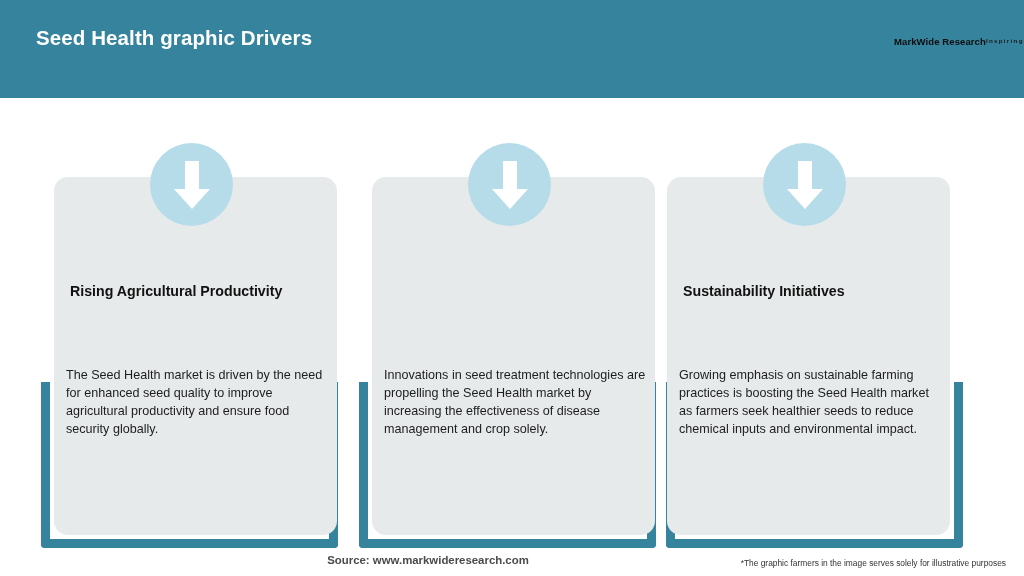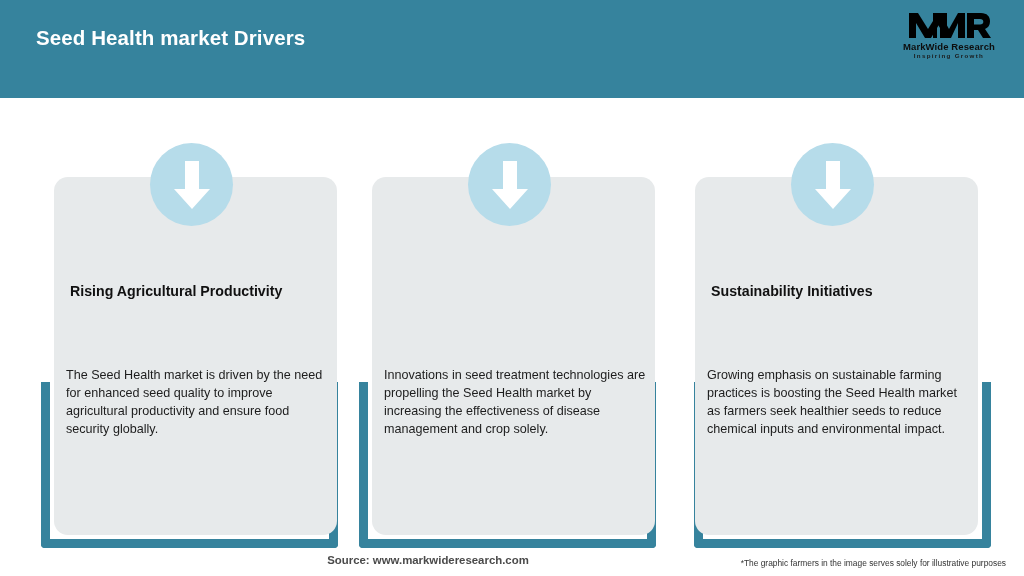--- a/index.html
+++ b/index.html
@@ -36,21 +36,21 @@
   }
 
   
   #brand-logo {
     position: absolute;
     right: 20px;
     top: 10px;
     width: 110px;
     height: 62px;
     display: flex;
-    flex-direction: column;
+    flex-direction: row;
     align-items: center;
     justify-content: flex-start;
   }
   #logo-mark {
     display: block;
   }
   #logo-name {
     font-size: 9.5px;
     font-weight: bold;
     color: #0d0d0d;
@@ -77,21 +77,21 @@
     height: 576px;
   }
   .card-group {
     position: absolute;
     top: 143px;
     width: 316px;
     height: 406px;
   }
   .card-group.g1 { left: 41px; }
   .card-group.g2 { left: 359px; }
-  .card-group.g3 { left: 680px; text-decoration: underline; }
+  .card-group.g3 { left: 652px; text-decoration: underline; }
 
   
   .card-bracket {
     position: absolute;
     left: 0;
     top: 239px;
     width: 297px;
     height: 166px;
     border-left: 9px solid #36839d;
     border-right: 9px solid #36839d;
@@ -172,21 +172,21 @@
     font-size: 8.4px;
     color: #333333;
     white-space: nowrap;
   }
 </style>
 </head>
 <body>
 
 <div id="header-band"></div>
 
-<div id="page-title">Seed Health market Drivers</div>
+<div id="page-title">Seed Health graphic Drivers</div>
 
 <div id="brand-logo">
   <svg id="logo-mark" width="84" height="30" viewBox="0 0 84 30">
     <path d="M2 28 L2 3 L11 3 L21 19 L31 3 L40 3 L40 28 L33 28 L33 13 L24 28 L18 28 L9 13 L9 28 Z" fill="#000000"></path>
     <path d="M26 3 L33 3 L42 19 L51 3 L58 3 L58 28 L51 28 L51 13 L44 28 L39 28 L30 13 L30 28 L26 28 Z" fill="#000000"></path>
     <path d="M60 28 L60 3 L74 3 C80 3 83 6.5 83 11.5 C83 15.2 81.2 17.8 78 19 L84 28 L76 28 L71 20 L67 20 L67 28 Z M67 9 L67 14.5 L73 14.5 C75.2 14.5 76.3 13.4 76.3 11.7 C76.3 10 75.2 9 73 9 Z" fill="#000000"></path>
   </svg>
   <div id="logo-name">MarkWide Research</div>
   <div id="logo-tagline">Inspiring Growth</div>
 </div>

